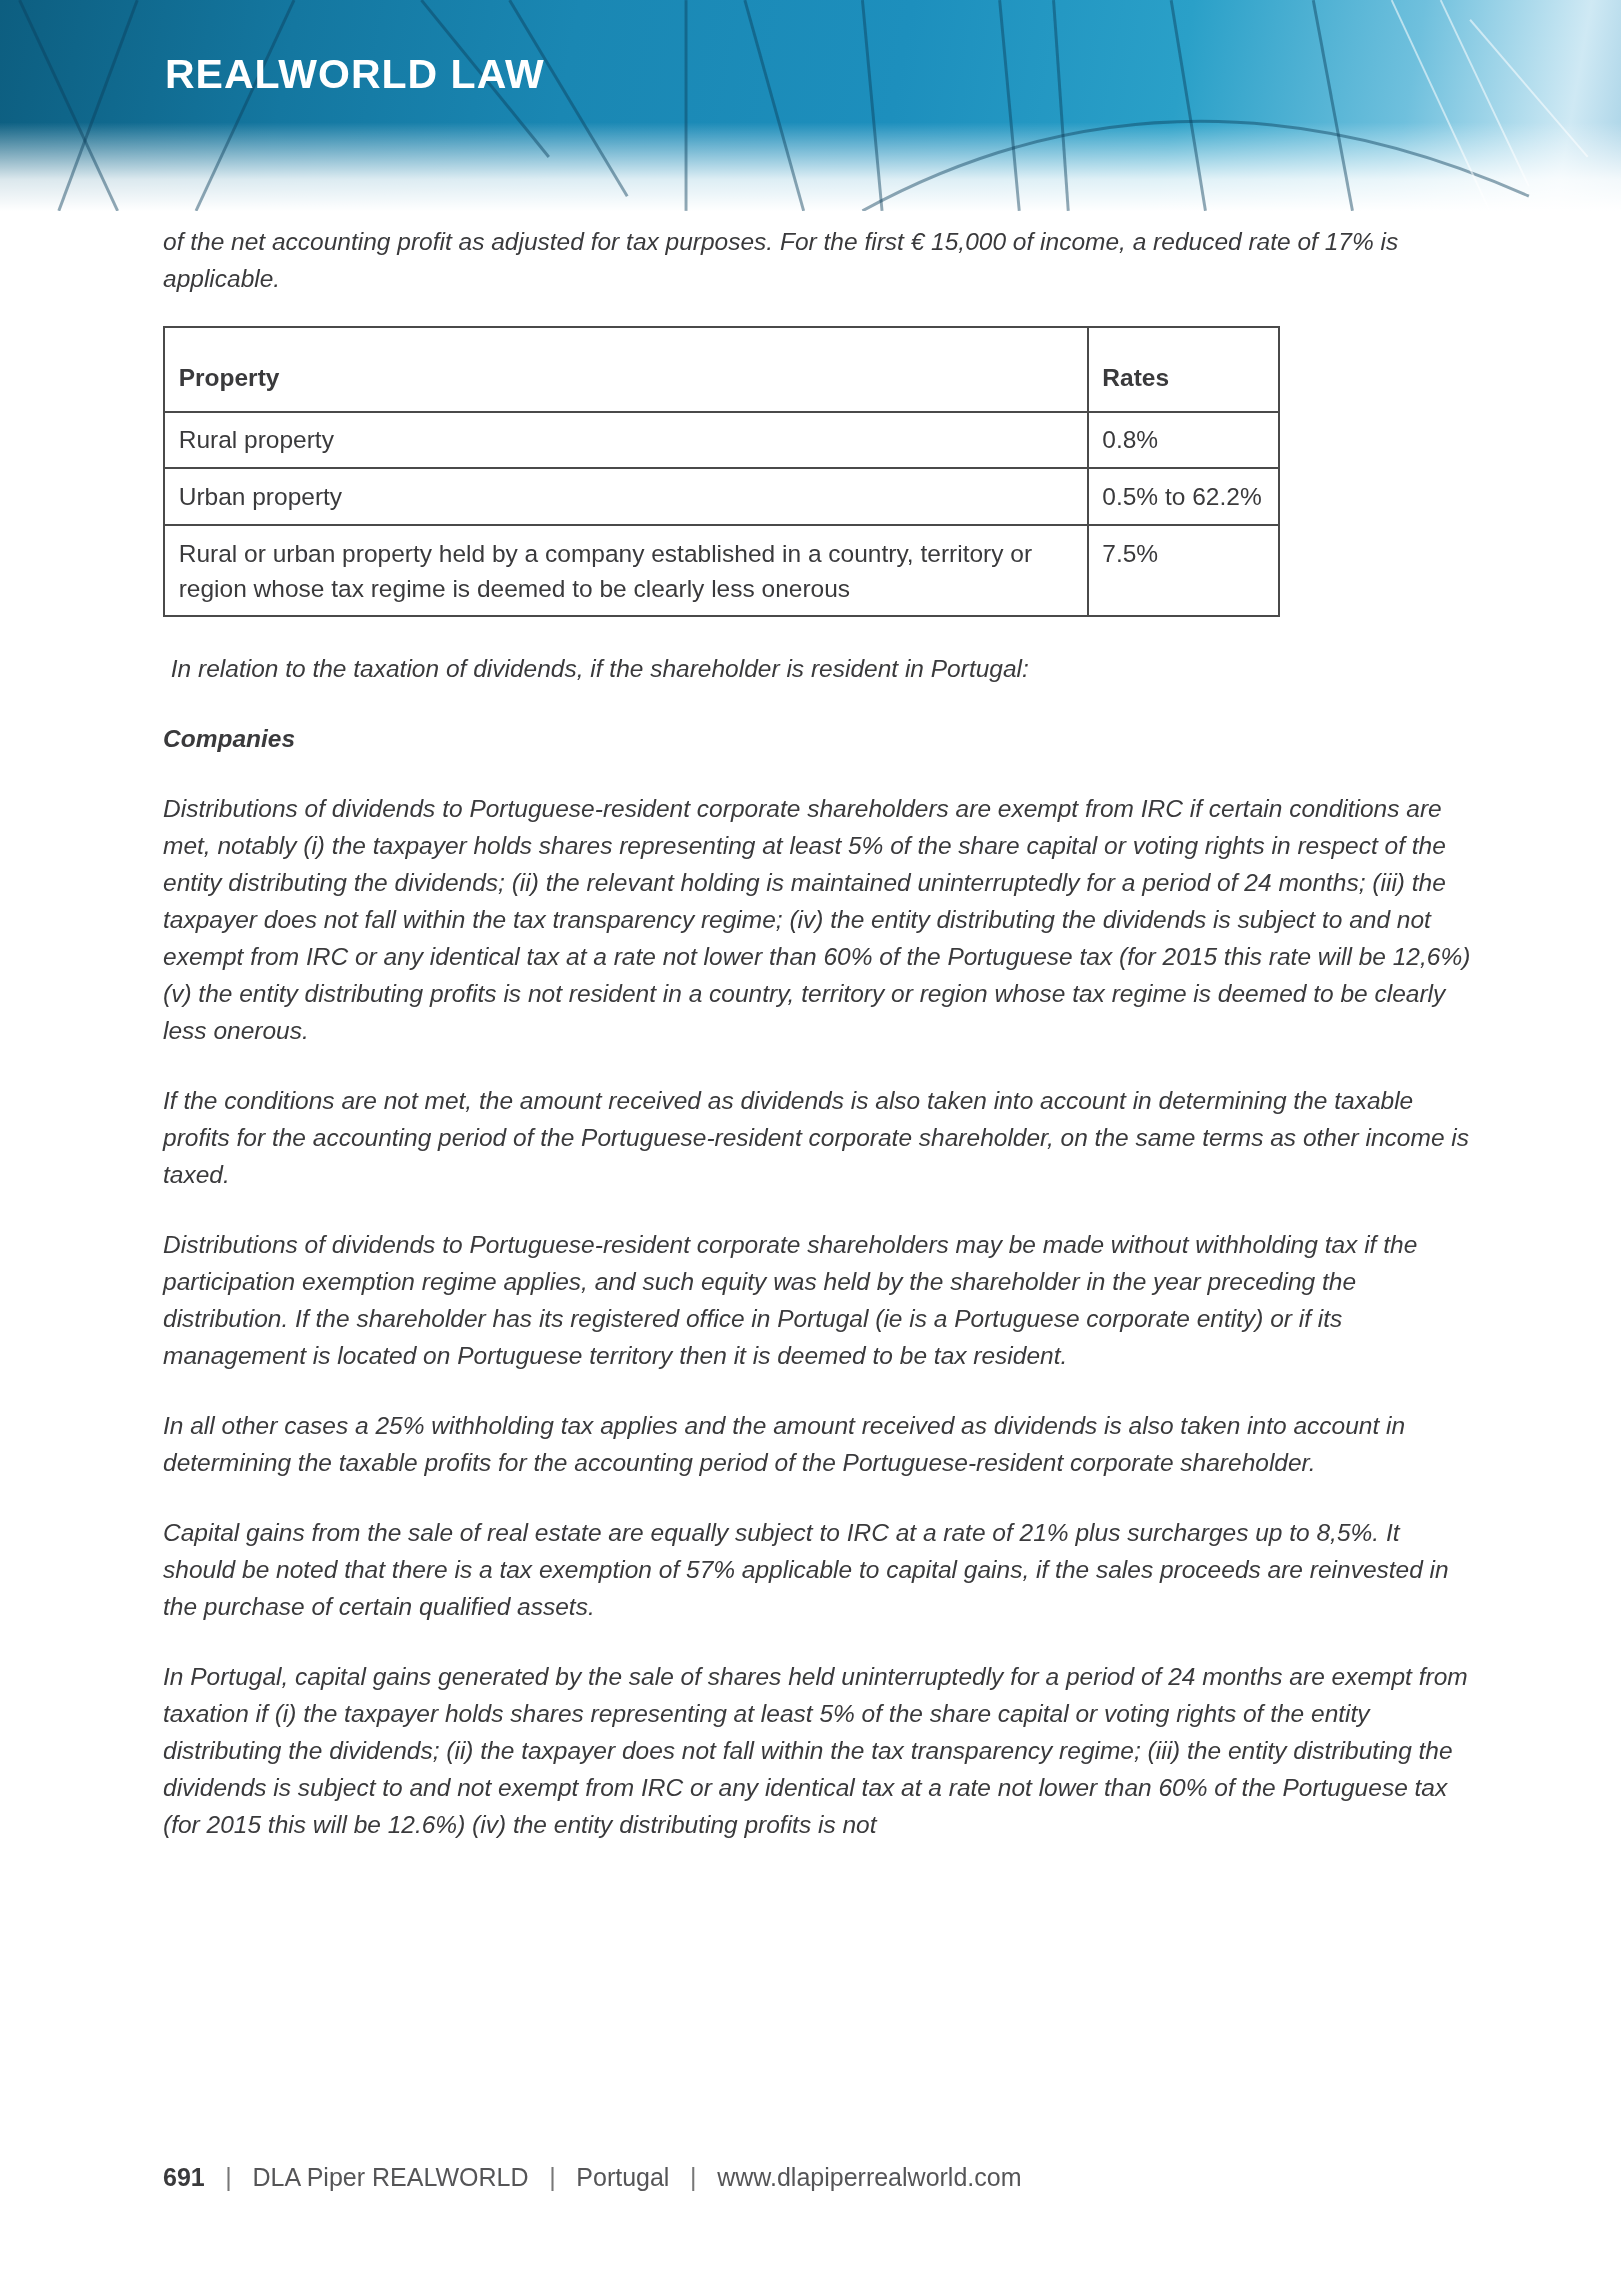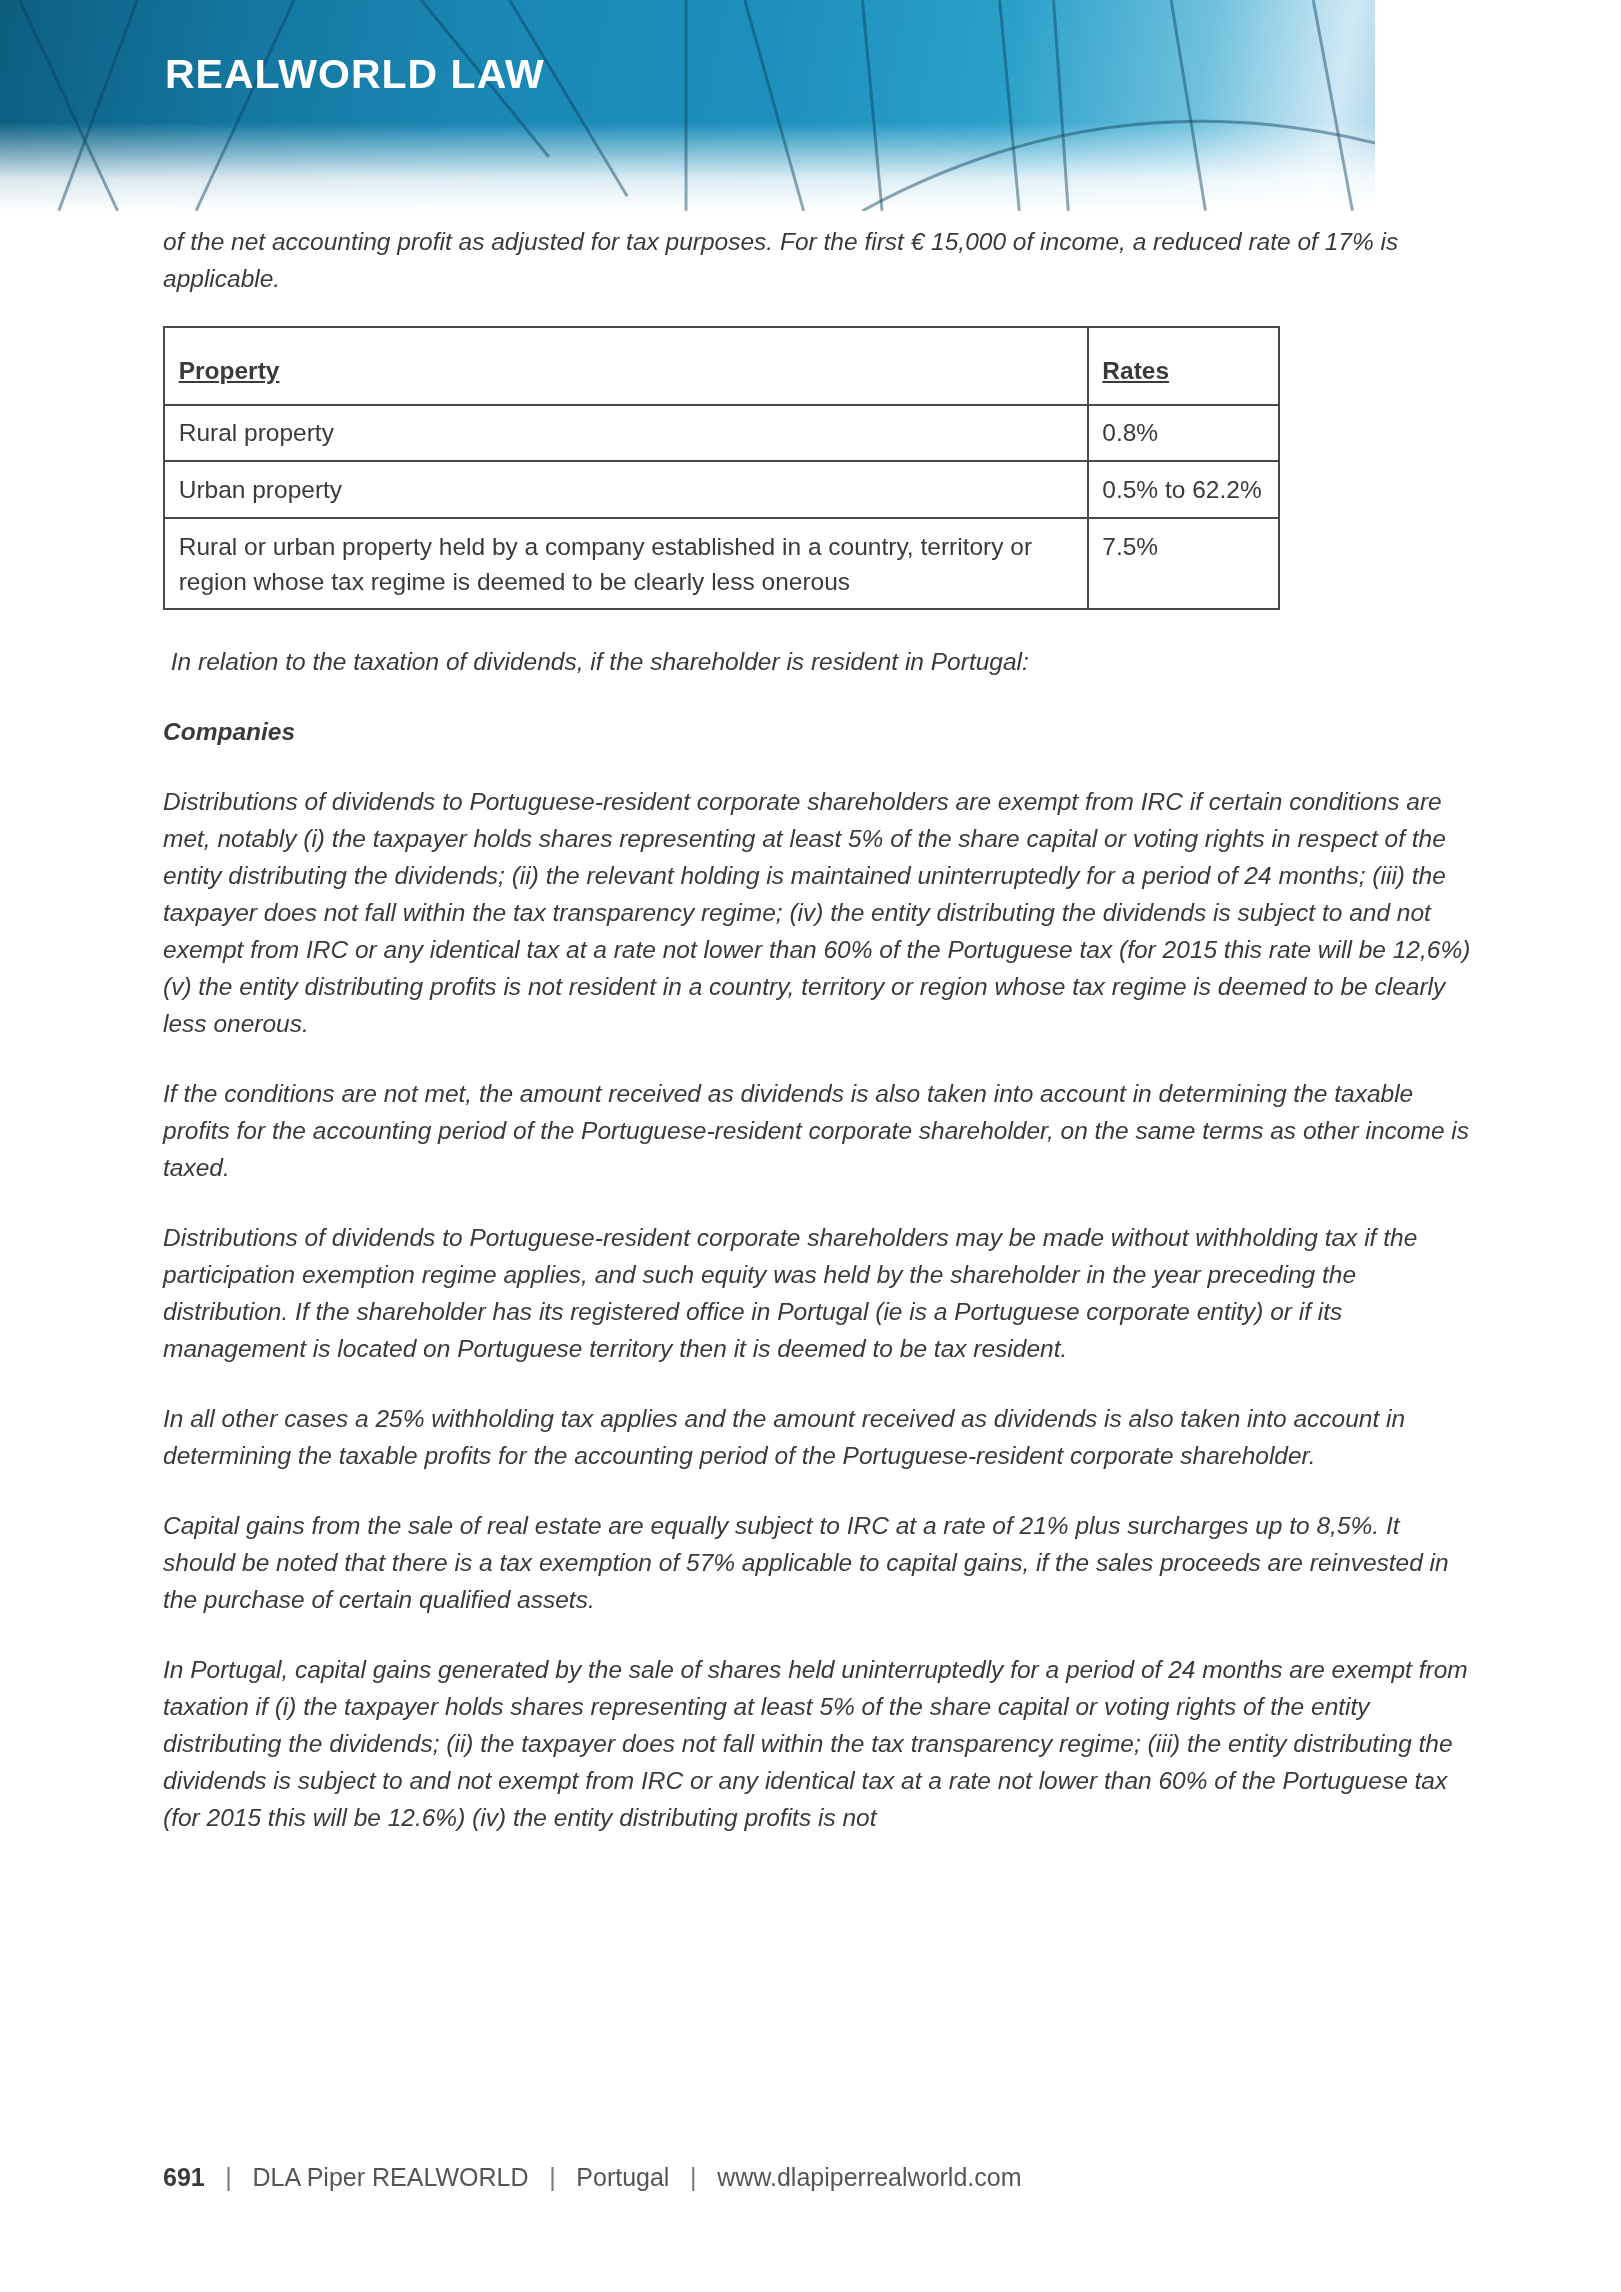--- a/index.html
+++ b/index.html
@@ -3,21 +3,21 @@
 <meta charset="utf-8">
 <style>
   html, body { margin: 0; padding: 0; }
   body {
     width: 1621px; height: 2293px; position: relative; overflow: hidden;
     background: #ffffff;
     font-family: "Liberation Sans", "DejaVu Sans", sans-serif;
     color: #3a3a3c;
   }
   .banner {
-    position: absolute; left: 0; top: 0; width: 1375px; height: 211px;
+    position: absolute; left: 0; top: 0; width: 1621px; height: 211px;
     overflow: hidden;
     background:
       linear-gradient(180deg, rgba(255,255,255,0) 0%, rgba(255,255,255,0) 58%, rgba(255,255,255,0.85) 85%, #ffffff 100%),
       linear-gradient(100deg, #0d5e80 0%, #1477a0 18%, #1a87b3 35%, #1d8fbd 55%, #2aa0c8 72%, #6fc0dd 86%, #cfe9f4 96%, #a7d2e6 100%);
   }
   .banner svg { position: absolute; left: 0; top: 0; }
   .banner-title {
     position: absolute; left: 165px; top: 51px;
     font-family: "Liberation Sans", sans-serif; font-weight: bold;
     font-size: 41px; letter-spacing: 1px; color: #ffffff;
@@ -31,21 +31,21 @@
   .heading-italic { font-weight: bold; font-style: italic; margin: 0 0 33px 0; }
   .indent { padding-left: 7.8px; }
   table.rates {
     border-collapse: collapse; width: 1117px; margin: 0 0 33px 0;
     border: 2.9px solid #111111; font-size: 24.5px;
   }
   table.rates th, table.rates td {
     border: 2px solid #4a4a4a; text-align: left; vertical-align: top;
     padding: 9.8px 13.7px; line-height: 35px; color: #3a3a3c;
   }
-  table.rates th { font-weight: bold; padding-top: 25px; padding-bottom: 15.7px; text-decoration: underline; }
+  table.rates th { font-weight: bold; padding-top: 32px; padding-bottom: 15.7px; }
   table.rates td.rate { width: 162px; }
   .footer {
     position: absolute; left: 163px; top: 2163px; font-size: 25px; color: #555557;
   }
   .footer .page-num { font-weight: bold; color: #3a3a3c; }
   .footer .sep { margin: 0 13.7px; color: #777; }
 </style>
 </head>
 <body>
 

